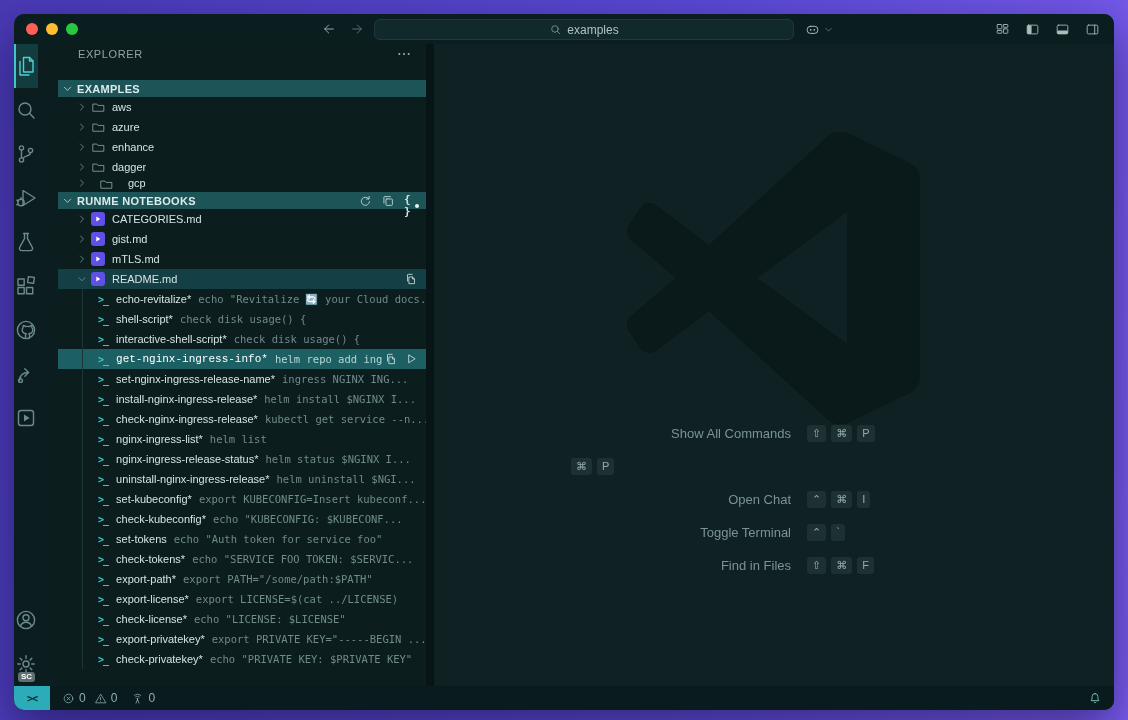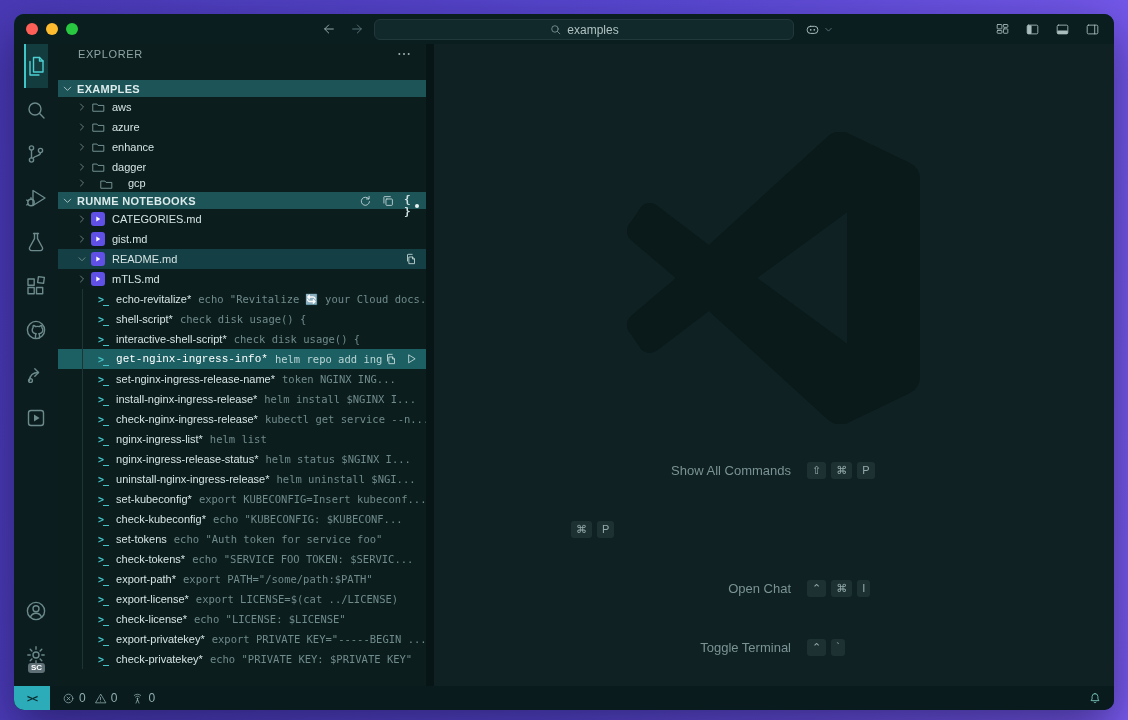--- a/index.html
+++ b/index.html
@@ -29,21 +29,21 @@
     color:#aec2c2; font-size:12px;
   }
   .searchbox .icon { width:13px; height:13px; color:#8ba2a2; }
   .copilot-wrap { position:absolute; left:790px; top:0; height:30px; display:flex; align-items:center; gap:2px; color:#a9bdbd; }
   .copilot-wrap .icon { width:17px; height:17px; }
   .copilot-wrap .chev { width:11px; height:11px; color:#7f9899; }
   .layout-icons { position:absolute; right:14px; top:0; height:30px; display:flex; align-items:center; gap:15px; color:#a9bdbd; }
   .layout-icons .icon { width:15px; height:15px; }
   
   .main { flex:1; display:flex; min-height:0; }
-  .activitybar { width:44px; flex:0 0 44px; background:#0b1d1f; display:flex; flex-direction:column; align-items:center; padding-bottom:9px; }
+  .activitybar { width:44px; flex:0 0 44px; background:#0b1d1f; display:flex; flex-direction:column; align-items:flex-start; padding-bottom:0; }
   .act-item { height:44px; display:flex; align-items:center; justify-content:center; color:#6c8a8b; position:relative; cursor:pointer; }
   .act-item .icon { width:24px; height:24px; }
   .act-item.active { color:#4ed0d3; background:#133c3f; box-shadow:inset 2px 0 0 #3fc6c9; }
   .act-spacer { margin-top:auto; }
   .badge {
     position:absolute; right:3px; bottom:4px; background:#5f6f76; color:#fff;
     font-size:8px; font-weight:bold; padding:1px 3px; border-radius:3px; line-height:1;
   }
   
   .sidebar { width:368px; flex:0 0 368px; background:#0c1d1e; color:#c6d7d7; font-size:13px; display:flex; flex-direction:column; overflow:hidden; }
@@ -75,21 +75,21 @@
   .cell .term { color:#45c4c8; font-family:"DejaVu Sans Mono", monospace; font-size:10px; font-weight:bold; margin-right:8px; flex:0 0 auto; letter-spacing:-1px; }
   .cell .desc { color:#6f8b8b; font-family:"DejaVu Sans Mono", monospace; font-size:10.5px; margin-left:7px; overflow:hidden; text-overflow:clip; }
   .cell.selected { background:#1c6064; }
   .cell.selected .label { color:#ffffff;font-family:Liberation Mono, monospace; }
   .cell.selected .desc { color:#b9d5d5; }
   
   .gutter { width:8px; flex:0 0 8px; background:#081516; }
   .editor { flex:1; position:relative; background:#0f2122; overflow:hidden; }
   .watermark { position:absolute; left:50%; top:88px; transform:translateX(-50%); width:300px; height:292px; fill:#0a1919; }
   .shortcuts { position:absolute; top:378px; left:50%; transform:translateX(-50%); }
-  .sc-row { display:grid; grid-template-columns:220px 170px; gap:16px; align-items:center; height:22px; margin-bottom:11px;margin-top:37px; }
+  .sc-row { display:grid; grid-template-columns:220px 170px; gap:16px; align-items:center; height:22px; margin-bottom:11px; }
   .sc-label { text-align:right; color:#7a9394; font-size:13px; }
   .sc-keys { display:flex; gap:5px; }
   .key {
     background:#1e3132; color:#93abac; border-radius:3px; min-width:13px; text-align:center;
     font-size:11px; padding:2px 5px; line-height:13px;
   }
   
   .statusbar { height:24px; flex:0 0 24px; background:#0a1b1d; display:flex; align-items:center; color:#8fb0b1; font-size:12px; }
   .remote-chip { width:36px; height:24px; background:#2cabb8; color:#08282b; display:flex; align-items:center; justify-content:center; font-weight:bold; font-size:10px; letter-spacing:-1px; cursor:pointer; font-family:"DejaVu Sans Mono", monospace; }
   .stat-group { display:flex; align-items:center; gap:4px; margin-left:12px; cursor:pointer; }
@@ -419,20 +419,33 @@
                 <path d="M9 6l6 6-6 6"></path>
               </svg>
             </span>
             <span class="nbicon">
               <svg viewBox="0 0 24 24">
                 <path d="M7 4.5v15l12-7.5z" fill="currentColor" stroke="none"></path>
               </svg>
             </span>
             <span class="label">gist.md</span>
           </div>
+          <div class="row">
+            <span class="icon chev">
+              <svg viewBox="0 0 24 24">
+                <path d="M9 6l6 6-6 6"></path>
+              </svg>
+            </span>
+            <span class="nbicon">
+              <svg viewBox="0 0 24 24">
+                <path d="M7 4.5v15l12-7.5z" fill="currentColor" stroke="none"></path>
+              </svg>
+            </span>
+            <span class="label">mTLS.md</span>
+          </div>
           <div class="row nb-selected">
             <span class="icon chev">
               <svg viewBox="0 0 24 24">
                 <path d="M6 9.5l6 6 6-6"></path>
               </svg>
             </span>
             <span class="nbicon">
               <svg viewBox="0 0 24 24">
                 <path d="M7 4.5v15l12-7.5z" fill="currentColor" stroke="none"></path>
               </svg>
@@ -440,33 +453,20 @@
             <span class="label">README.md</span>
             <span class="rowactions">
               <span class="icon">
                 <svg viewBox="0 0 24 24">
                   <path d="M9 8.5h5.5L18 12v8H9z"></path>
                   <path d="M14.5 8.5V12H18"></path>
                   <path d="M6 15.5V5a1 1 0 0 1 1-1h7"></path>
                 </svg>
               </span>
             </span>
-          </div>
-          <div class="row">
-            <span class="icon chev">
-              <svg viewBox="0 0 24 24">
-                <path d="M9 6l6 6-6 6"></path>
-              </svg>
-            </span>
-            <span class="nbicon">
-              <svg viewBox="0 0 24 24">
-                <path d="M7 4.5v15l12-7.5z" fill="currentColor" stroke="none"></path>
-              </svg>
-            </span>
-            <span class="label">mTLS.md</span>
           </div>
         </div>
       <div class="cells" id="cells">
           <div class="row cell">
             <span class="term">&gt;_</span>
             <span class="label">echo-revitalize*</span>
             <span class="desc">echo "Revitalize 🔄 your Cloud docs..."</span>
           </div>
           <div class="row cell">
             <span class="term">&gt;_</span>
@@ -493,21 +493,21 @@
               <span class="icon">
                 <svg viewBox="0 0 24 24">
                   <path d="M8 5.5v13l10.5-6.5z"></path>
                 </svg>
               </span>
             </span>
           </div>
           <div class="row cell">
             <span class="term">&gt;_</span>
             <span class="label">set-nginx-ingress-release-name*</span>
-            <span class="desc">token NGINX_ING...</span>
+            <span class="desc">ingress NGINX_ING...</span>
           </div>
           <div class="row cell">
             <span class="term">&gt;_</span>
             <span class="label">install-nginx-ingress-release*</span>
             <span class="desc">helm install $NGINX_I...</span>
           </div>
           <div class="row cell">
             <span class="term">&gt;_</span>
             <span class="label">check-nginx-ingress-release*</span>
             <span class="desc">kubectl get service --n...</span>

